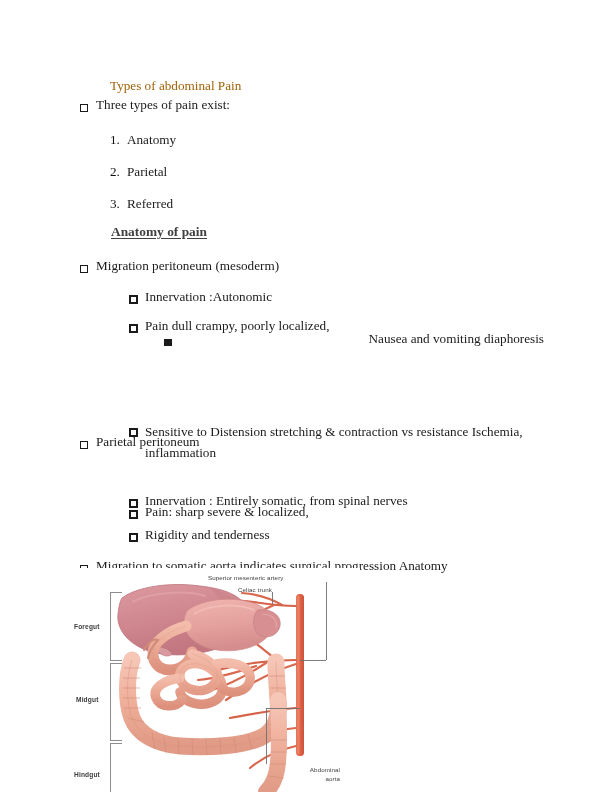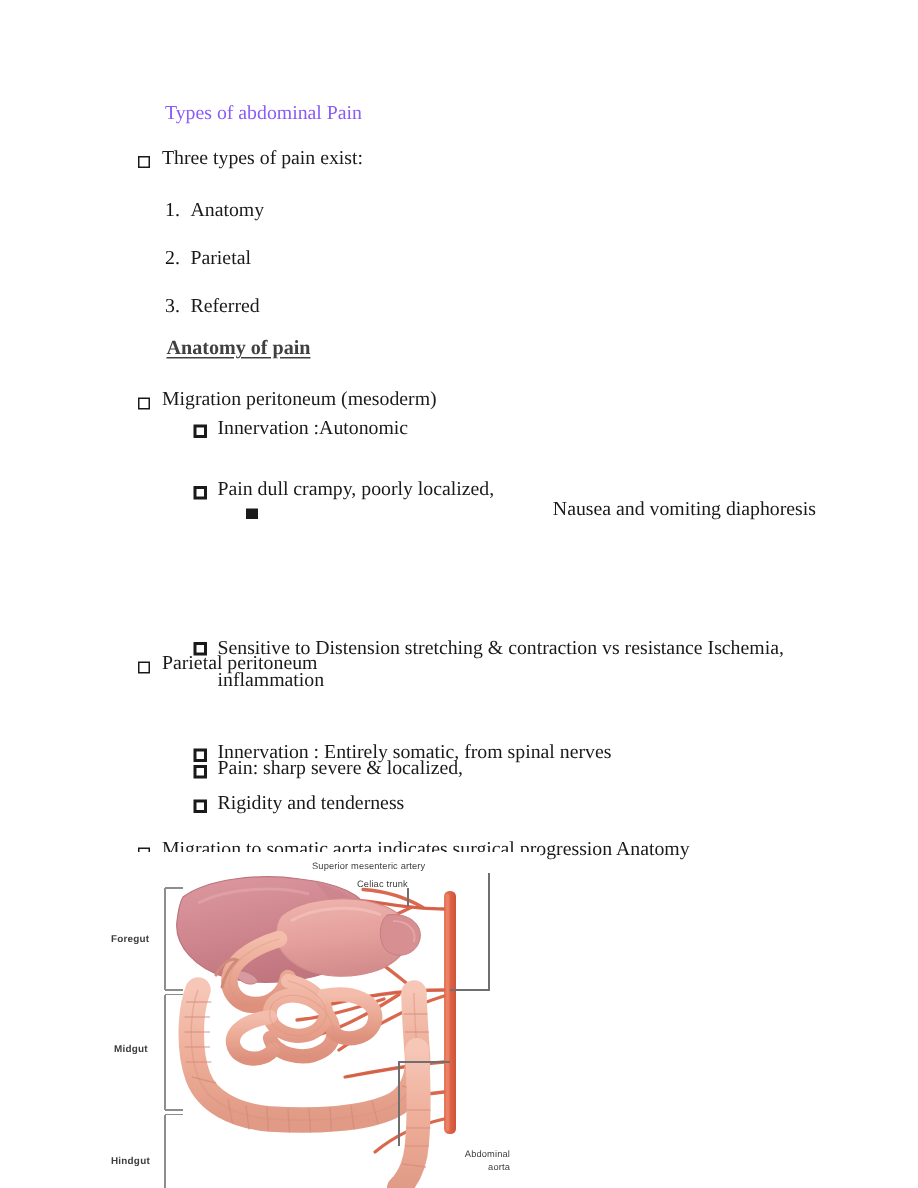--- a/index.html
+++ b/index.html
@@ -31,21 +31,22 @@
     left: 0;
     top: 0;
     width: 612px;
   }
 
   .line {
     position: absolute;
     font-size: 13.2px;
     line-height: 16px;
     white-space: nowrap;
-    color: #8b5cf6;
+    color: #a16207;
+    margin-top: 11px;
   }
 
   .title-line   { left: 110px; top: 67px; }
 
   .bullet-row {
     position: absolute;
     display: flex;
     align-items: flex-start;
     font-size: 13.2px;
     line-height: 17px;
@@ -54,21 +55,21 @@
     flex: 0 0 auto;
     display: inline-block;
     text-align: left;
   }
   .bullet-row .txt {
     flex: 1 1 auto;
     color: #1a1a1a;
   }
 
   
-  .lv1 { left: 92px; width: 470px; }
+  .lv1 { left: 80px; width: 470px; }
   .lv1 .mark {
     width: 16px;
     position: relative;
     top: 3px;
   }
   .sq-hollow {
     display: inline-block;
     width: 8px;
     height: 8px;
     border: 1.1px solid #1a1a1a;
@@ -187,21 +188,21 @@
       <span class="txt">Referred</span>
     </div>
 
     <div class="heading" style="top:224px;">Anatomy of pain</div>
 
     <div class="bullet-row lv1" style="top:257px;">
       <span class="mark"><i class="sq-hollow"></i></span>
       <span class="txt">Migration peritoneum (mesoderm)</span>
     </div>
 
-    <div class="bullet-row lv2" style="top:276px;">
+    <div class="bullet-row lv2" style="top:288px;">
       <span class="mark"><i class="sq-ring"></i></span>
       <span class="txt">Innervation :Autonomic</span>
     </div>
 
     <div class="bullet-row lv2" style="top:317px;">
       <span class="mark"><i class="sq-ring"></i></span>
       <span class="txt">Pain dull crampy, poorly localized,</span>
     </div>
 
     <div class="bullet-row lv3" style="top:330px;text-align:right;">

